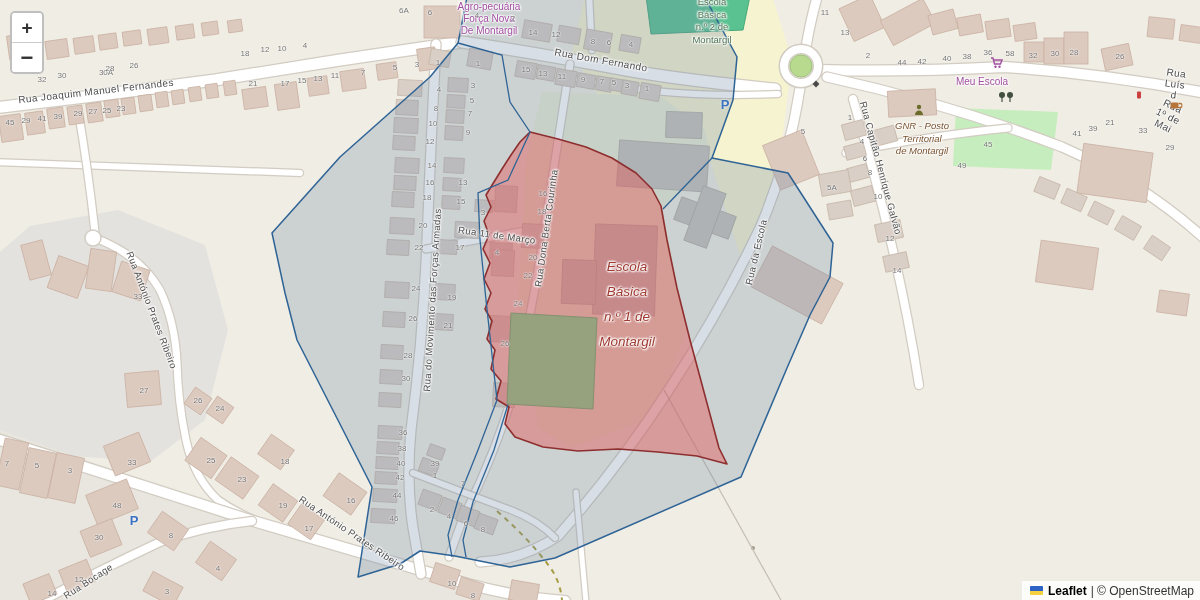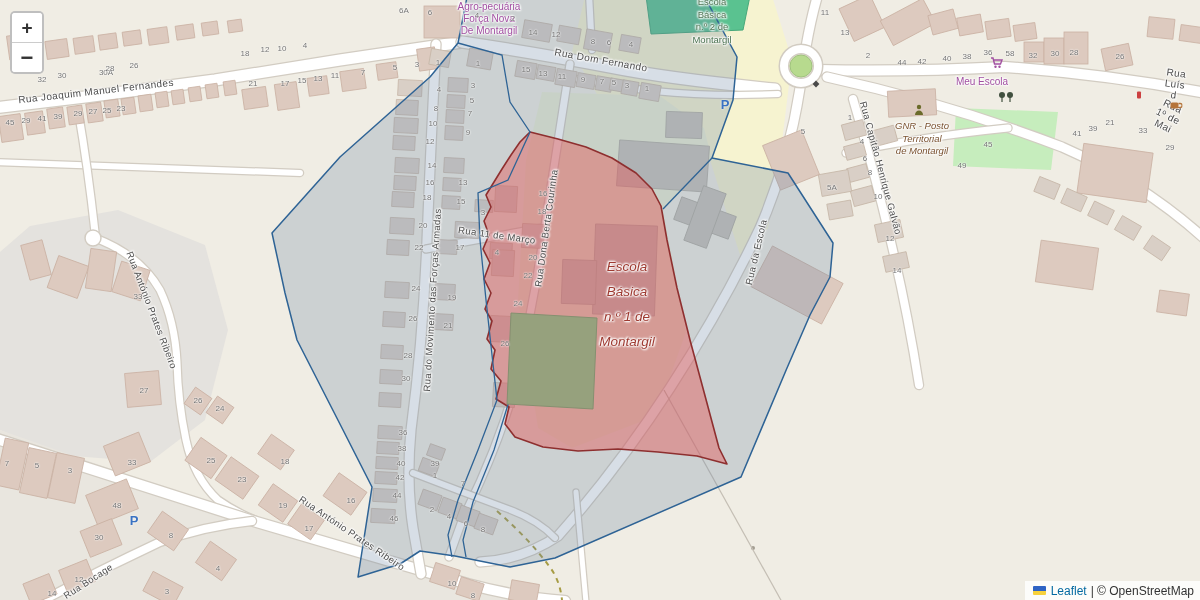--- a/index.html
+++ b/index.html
@@ -17,21 +17,21 @@
       border-radius:5px;background:#fff;z-index:50;}
   .zoombtn{width:30px;height:29px;display:flex;align-items:center;justify-content:center;
       font-weight:700;color:#333;cursor:pointer;background:#fff;user-select:none;}
   .zoombtn:first-child{border-bottom:1px solid #ccc;border-radius:3px 3px 0 0;font-size:19px;}
   .zoombtn:last-child{border-radius:0 0 3px 3px;font-size:22px;}
   
   .attrib{position:absolute;right:0;bottom:0;height:19px;background:rgba(255,255,255,.8);
       display:flex;align-items:center;padding:0 6px 0 8px;font-size:12px;color:#333;z-index:50;}
   .uaflag{display:inline-block;width:13px;height:9px;border-radius:1px;margin-right:5px;
       background:linear-gradient(#2e63c4 0 50%,#f7d13d 50% 100%);}
-  .leaflet-link{color:#0369a1;text-decoration:none;cursor:pointer;}
+  .leaflet-link{color:#000000;text-decoration:none;cursor:pointer;font-weight:bold;}
   .attrib-rest{margin-left:4px;white-space:pre;}
 </style>
 </head>
 <body>
 
 <div id="map">
   <svg id="map-svg" width="1200" height="600" viewBox="0 0 1200 600">
       <rect x="0" y="0" width="1200" height="600" fill="#f0ede4"></rect>
       <polygon points="0,252 30,226 118,210 205,245 228,330 205,420 150,462 60,455 0,430" fill="#e4e2de" stroke="none" stroke-width="0"></polygon>
       <polygon points="0,430 250,518 470,584 560,602 0,602" fill="#e9e6df" stroke="none" stroke-width="0"></polygon>

